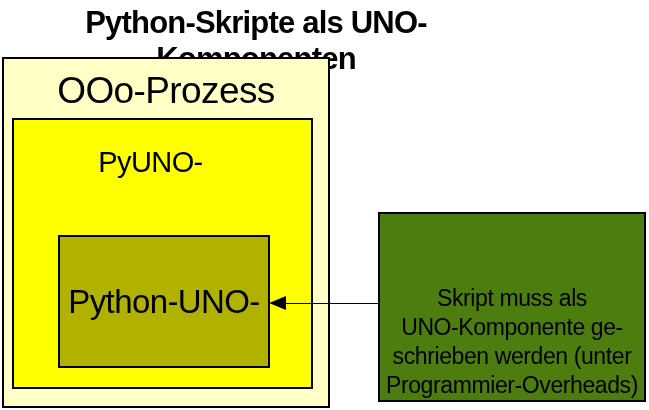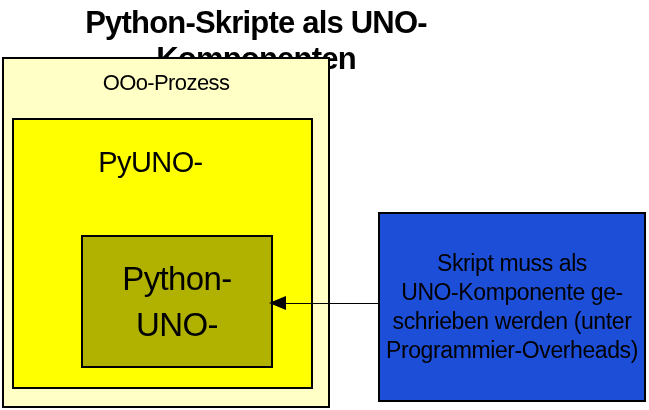--- a/index.html
+++ b/index.html
@@ -9,30 +9,30 @@
   }
   .abs{position:absolute;box-sizing:border-box;}
   .page-title{
     left:0;top:5px;width:512px;text-align:center;
     font-size:31px;letter-spacing:-0.8px;font-weight:700;
   }
   .box{border:2px solid #000;}
   .outer-box{left:2px;top:57px;width:328px;height:351px;}
   .outer-label{
     left:2px;top:70px;width:328px;text-align:center;
-    font-size:22px;letter-spacing:-0.6px;
+    font-size:37px;letter-spacing:-0.6px;
   }
   .runtime-box{left:12px;top:118px;width:301px;height:271px;}
   .runtime-label{
     left:12px;top:144px;width:277px;text-align:center;
     font-size:29px;line-height:37px;letter-spacing:-0.6px;
   }
   .component-box{
-    left:58px;top:235px;width:192px;height:133px;
-    display:flex;align-items:center;justify-content:center;margin-left:23px;
+    left:58px;top:235px;width:212px;height:133px;
+    display:flex;align-items:center;justify-content:center;
   }
   .component-label{
     text-align:center;font-size:33px;line-height:46px;letter-spacing:-0.6px;
   }
   .note-box{
     left:378px;top:212px;width:268px;height:190px;
     display:flex;align-items:center;justify-content:center;
   }
   .note-label{
     text-align:center;font-size:23px;line-height:29px;letter-spacing:-0.4px;
@@ -60,21 +60,21 @@
 <div class="abs runtime-label">
   <div>PyUNO-</div>
 </div>
 
 <div class="abs box component-box" style="background: rgb(177, 177, 0);">
   <div class="component-label">
     <div>Python-UNO-</div>
   </div>
 </div>
 
-<div class="abs box note-box" style="background: #1d4ed8;">
+<div class="abs box note-box" style="background: #4d7c0f; align-items: flex-end;">
   <div class="note-label">
     <div>Skript muss als</div>
     <div>UNO-Komponente ge-</div>
     <div>schrieben werden (unter</div>
     <div>Programmier-Overheads)</div>
   </div>
 </div>
 
 <div class="abs arrow-line"></div>
 <div class="abs arrow-head"></div>

